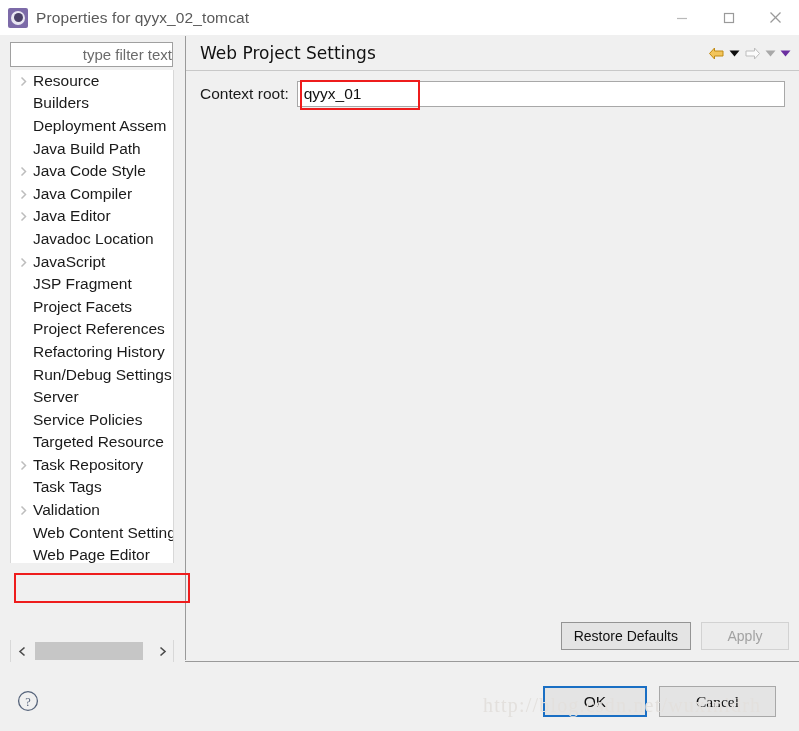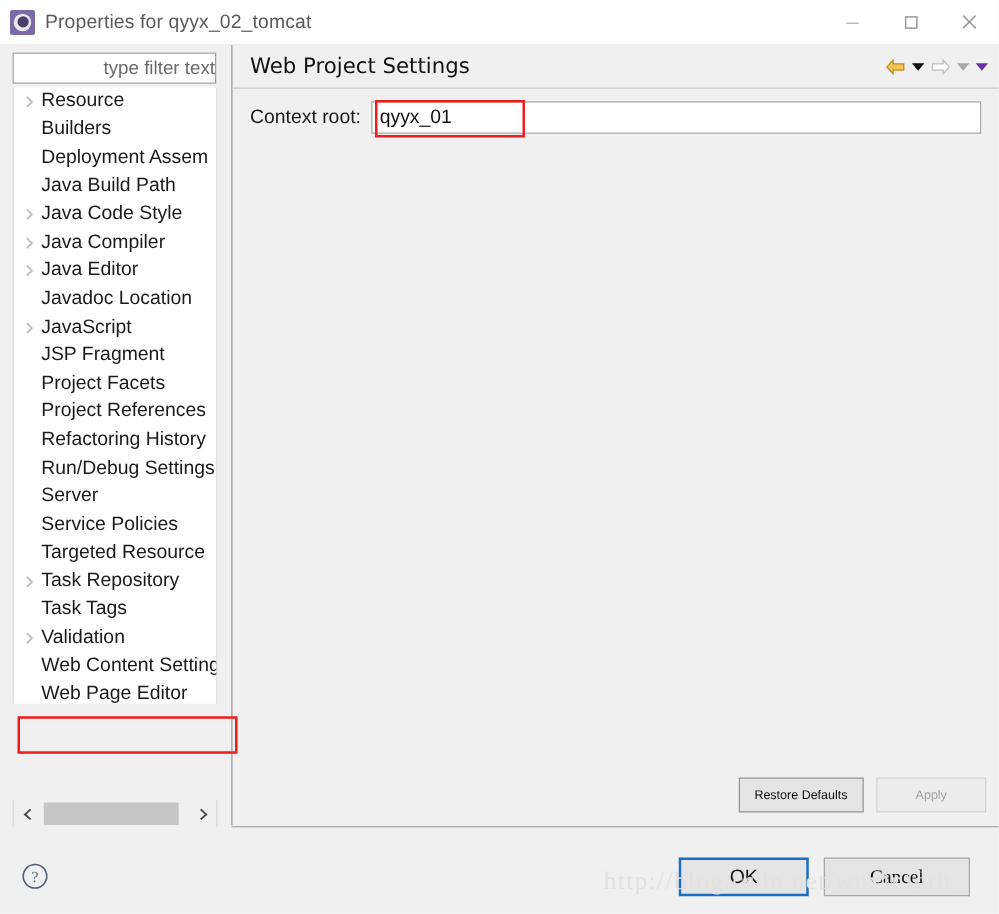--- a/index.html
+++ b/index.html
@@ -256,21 +256,21 @@
     gap: 10px;
   }
   .btn {
     height: 28px;
     min-width: 88px;
     padding: 0 12px;
     background: #e4e4e4;
     border: 1px solid #949494;
     box-sizing: border-box;
     font-family: "Liberation Sans", sans-serif;
-    font-size: 10px;
+    font-size: 14px;
     color: #111111;
     display: flex;
     align-items: center;
     justify-content: center;
     white-space: nowrap;
     cursor: default;
   }
   .btn.disabled {
     color: #a2a2a2;
     background: #ececec;

